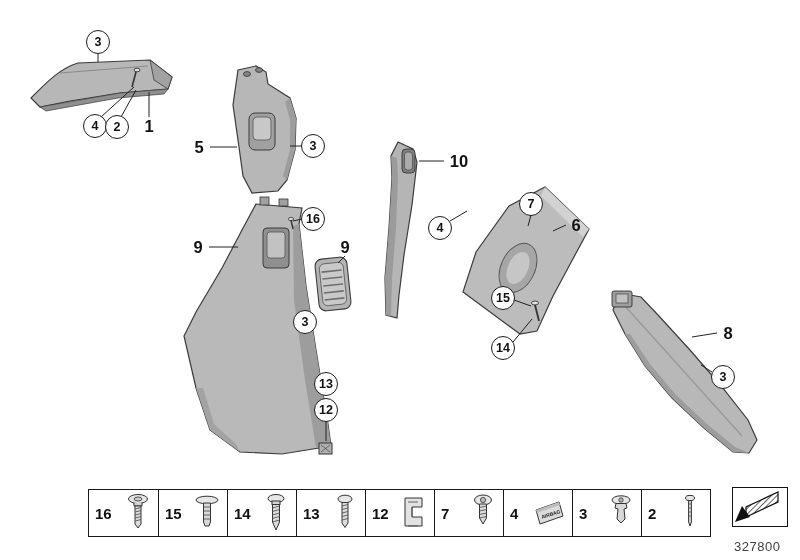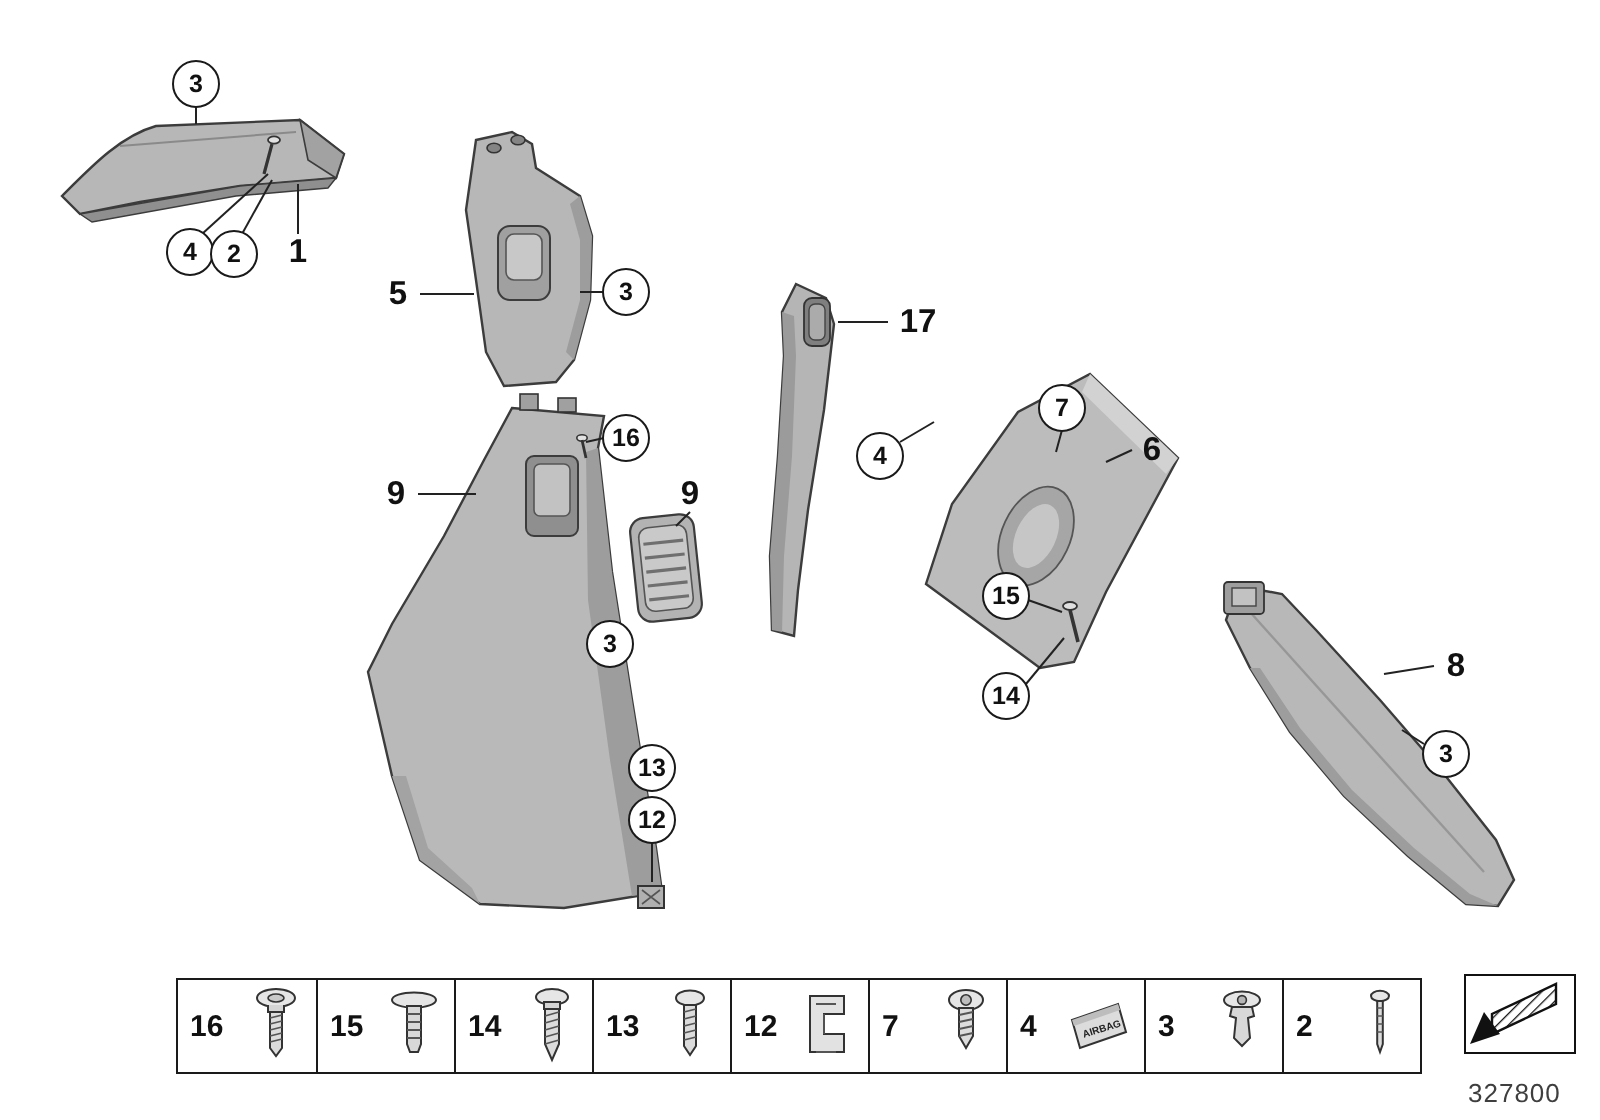--- a/index.html
+++ b/index.html
@@ -131,21 +131,21 @@
   <div class="callout circled" style="left:117px;top:127px">2</div>
   <div class="callout plain" style="left:149px;top:126px">1</div>
   <div class="callout plain" style="left:199px;top:147px">5</div>
   <div class="callout circled" style="left:313px;top:146px">3</div>
   <div class="callout circled" style="left:313px;top:219px">16</div>
   <div class="callout plain" style="left:198px;top:247px">9</div>
   <div class="callout plain" style="left:345px;top:247px">9</div>
   <div class="callout circled" style="left:305px;top:322px">3</div>
   <div class="callout circled" style="left:326px;top:384px">13</div>
   <div class="callout circled" style="left:326px;top:410px">12</div>
-  <div class="callout plain" style="left:459px;top:161px">17</div>
+  <div class="callout plain" style="left:459px;top:161px">10</div>
   <div class="callout circled" style="left:440px;top:228px">4</div>
   <div class="callout circled" style="left:531px;top:204px">7</div>
   <div class="callout plain" style="left:576px;top:225px">6</div>
   <div class="callout circled" style="left:503px;top:298px">15</div>
   <div class="callout circled" style="left:503px;top:348px">14</div>
   <div class="callout plain" style="left:728px;top:333px">8</div>
   <div class="callout circled" style="left:723px;top:377px">3</div>
 
   <div class="legend">
 

